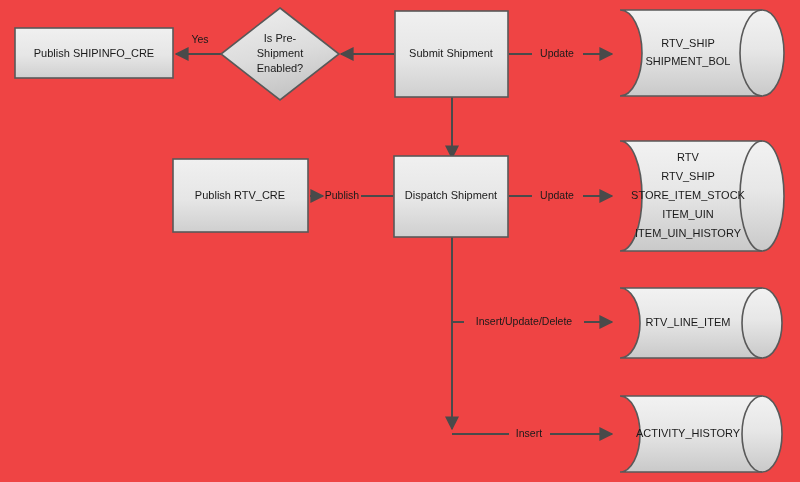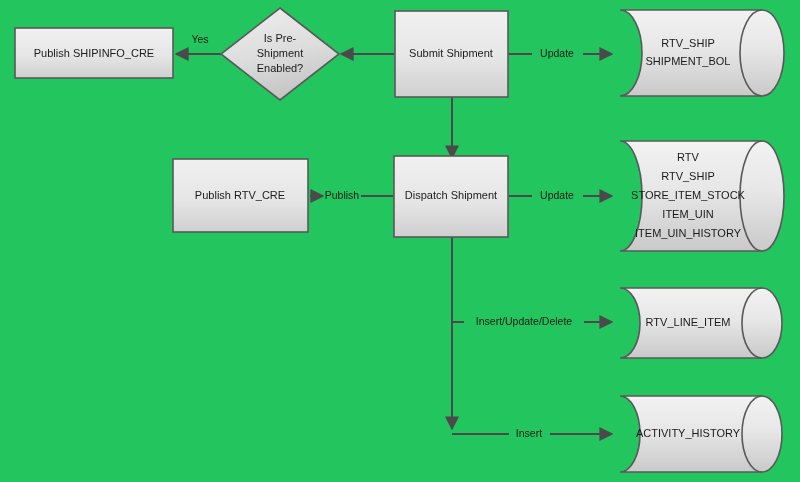--- a/index.html
+++ b/index.html
@@ -4,21 +4,21 @@
 <style>
   html, body {
     margin: 0;
     padding: 0;
     background: #ffffff;
   }
   #diagram-root {
     position: relative;
     width: 800px;
     height: 482px;
-    background: #22c55e;
+    background: #ef4444;
     font-family: "Liberation Sans", sans-serif;
     overflow: hidden;
   }
   #flow-svg {
     position: absolute;
     top: 0;
     left: 0;
     width: 800px;
     height: 482px;
   }

